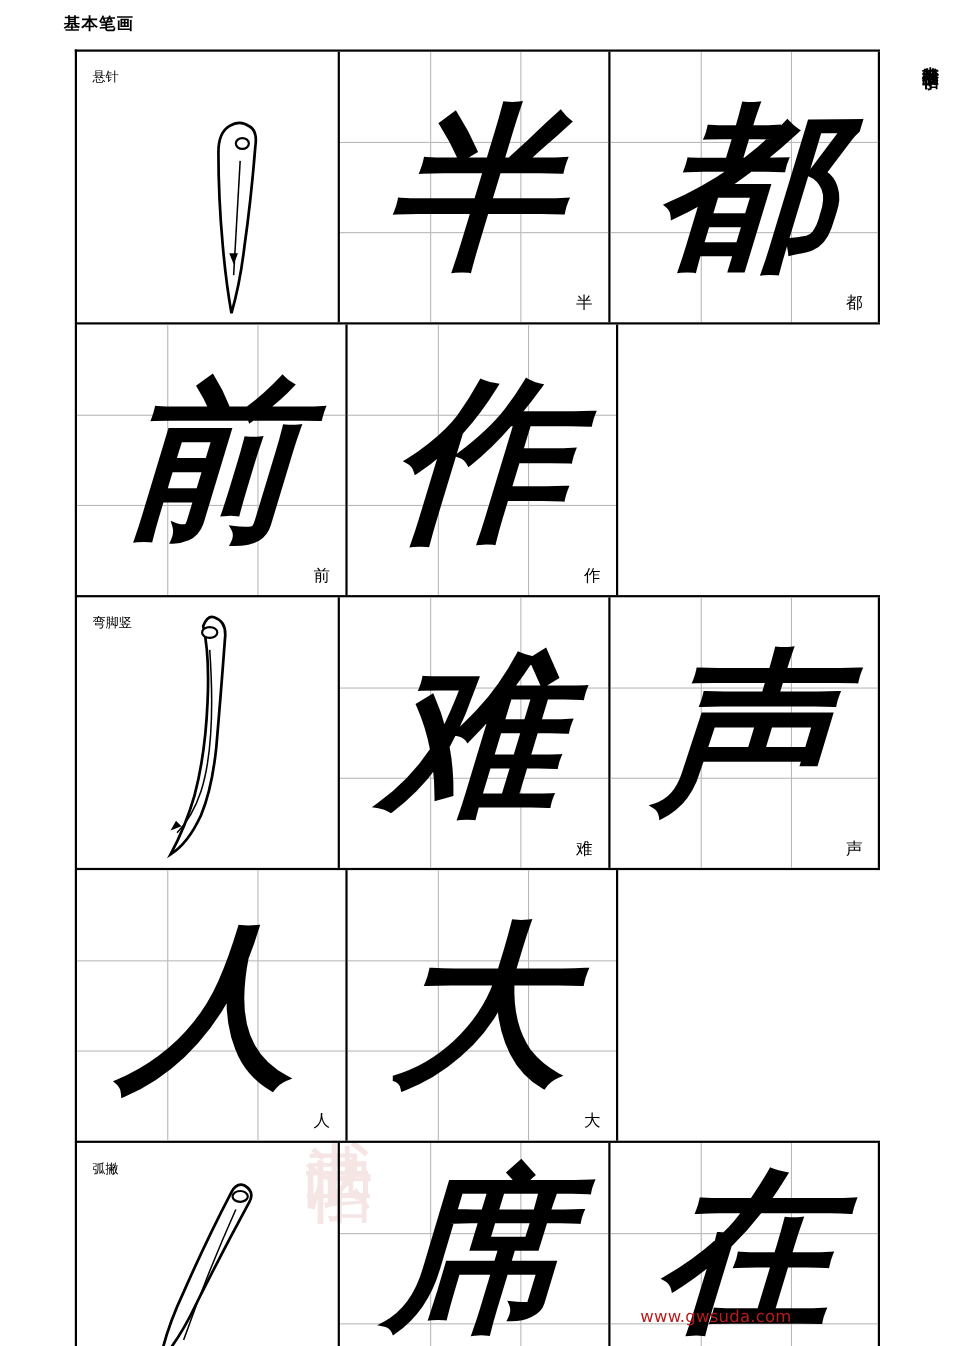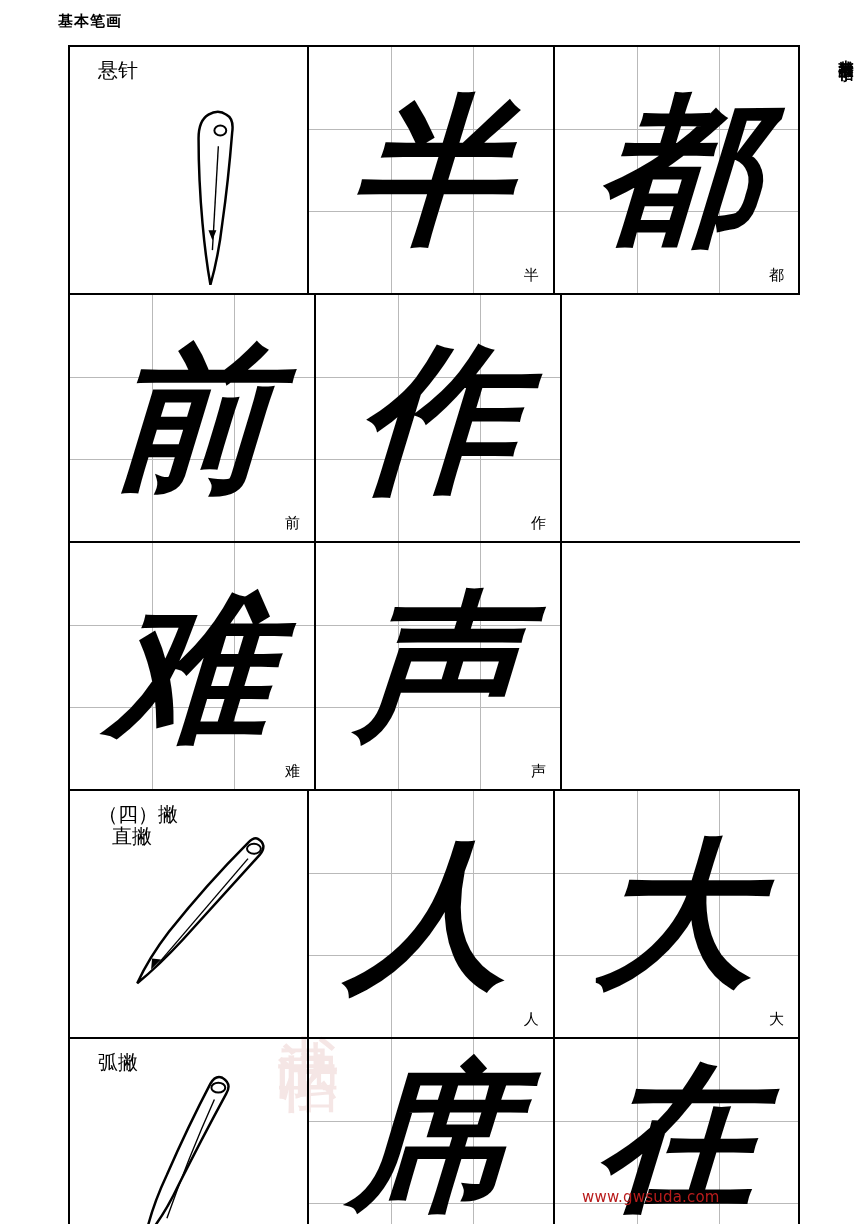--- a/index.html
+++ b/index.html
@@ -100,23 +100,23 @@
     position: relative;
     border-right: 2px solid #000;
     box-sizing: border-box;
     overflow: hidden;
   }
   .cell.stroke-cell { width: 240px; }
   .cell.char-cell { width: 246px; }
 
   .stroke-label {
     position: absolute;
-    left: 28px;
+    left: 14px;
     top: 12px;
-    font-size: 20px;
+    font-size: 12px;
     color: #000;
     line-height: 22px;
     white-space: nowrap;
   }
   .stroke-label .sub {
     display: block;
     padding-left: 14px;
   }
 
   .stroke-art {
@@ -233,20 +233,31 @@
             <div class="h" style="top:164px"></div>
           <div class="v" style="left:82px"></div>
             <div class="v" style="left:164px"></div>
         </div>
         <div class="char-big">作</div>
         <div class="char-small">作</div>
       </div>
     </div>
 
     <div class="row">
+      <div class="cell stroke-cell">
+        <div class="stroke-label">
+          <span>弯脚竖</span>
+        </div>
+        <svg class="stroke-art" viewBox="0 0 240 248">
+          <path d="M126 18 q12 4 10 20 q-4 54 -8 100 q-4 38 -14 62 q-12 26 -28 36 q14 -26 22 -54 q10 -38 12 -86 q2 -44 -4 -70 q4 -10 10 -8 z" fill="#ffffff" stroke="#000" stroke-width="2.5"></path>
+          <ellipse cx="122" cy="32" rx="7" ry="5" fill="#ffffff" stroke="#000" stroke-width="2"></ellipse>
+          <path d="M122 48 q6 86 -8 130 q-8 24 -22 38" stroke="#000" stroke-width="1.4" fill="none"></path>
+          <path d="M96 210 l-10 4 l5 -9 z" fill="#000"></path>
+        </svg>
+      </div>
       <div class="cell char-cell">
         <div class="grid">
           <div class="h" style="top:82px"></div>
             <div class="h" style="top:164px"></div>
           <div class="v" style="left:82px"></div>
             <div class="v" style="left:164px"></div>
         </div>
         <div class="char-big">难</div>
         <div class="char-small">难</div>
       </div>
@@ -256,32 +267,20 @@
             <div class="h" style="top:164px"></div>
           <div class="v" style="left:82px"></div>
             <div class="v" style="left:164px"></div>
         </div>
         <div class="char-big">声</div>
         <div class="char-small">声</div>
       </div>
     </div>
 
     <div class="row">
-      <div class="cell stroke-cell">
-        <div class="stroke-label">
-          <span>（四）撇</span>
-          <span class="sub">直撇</span>
-        </div>
-        <svg class="stroke-art" viewBox="0 0 240 248">
-          <path d="M190 48 q10 6 2 16 q-40 44 -78 86 q-24 26 -46 44 q12 -26 32 -52 q38 -48 80 -90 q6 -6 10 -4 z" fill="#ffffff" stroke="#000" stroke-width="2.5"></path>
-          <ellipse cx="186" cy="58" rx="7" ry="5" fill="#ffffff" stroke="#000" stroke-width="2"></ellipse>
-          <path d="M180 68 L86 178" stroke="#000" stroke-width="1.4" fill="none"></path>
-          <path d="M92 170 l-10 10 l1 -11 z" fill="#000"></path>
-        </svg>
-      </div>
       <div class="cell char-cell">
         <div class="grid">
           <div class="h" style="top:82px"></div>
             <div class="h" style="top:164px"></div>
           <div class="v" style="left:82px"></div>
             <div class="v" style="left:164px"></div>
         </div>
         <div class="char-big">人</div>
         <div class="char-small">人</div>
       </div>

